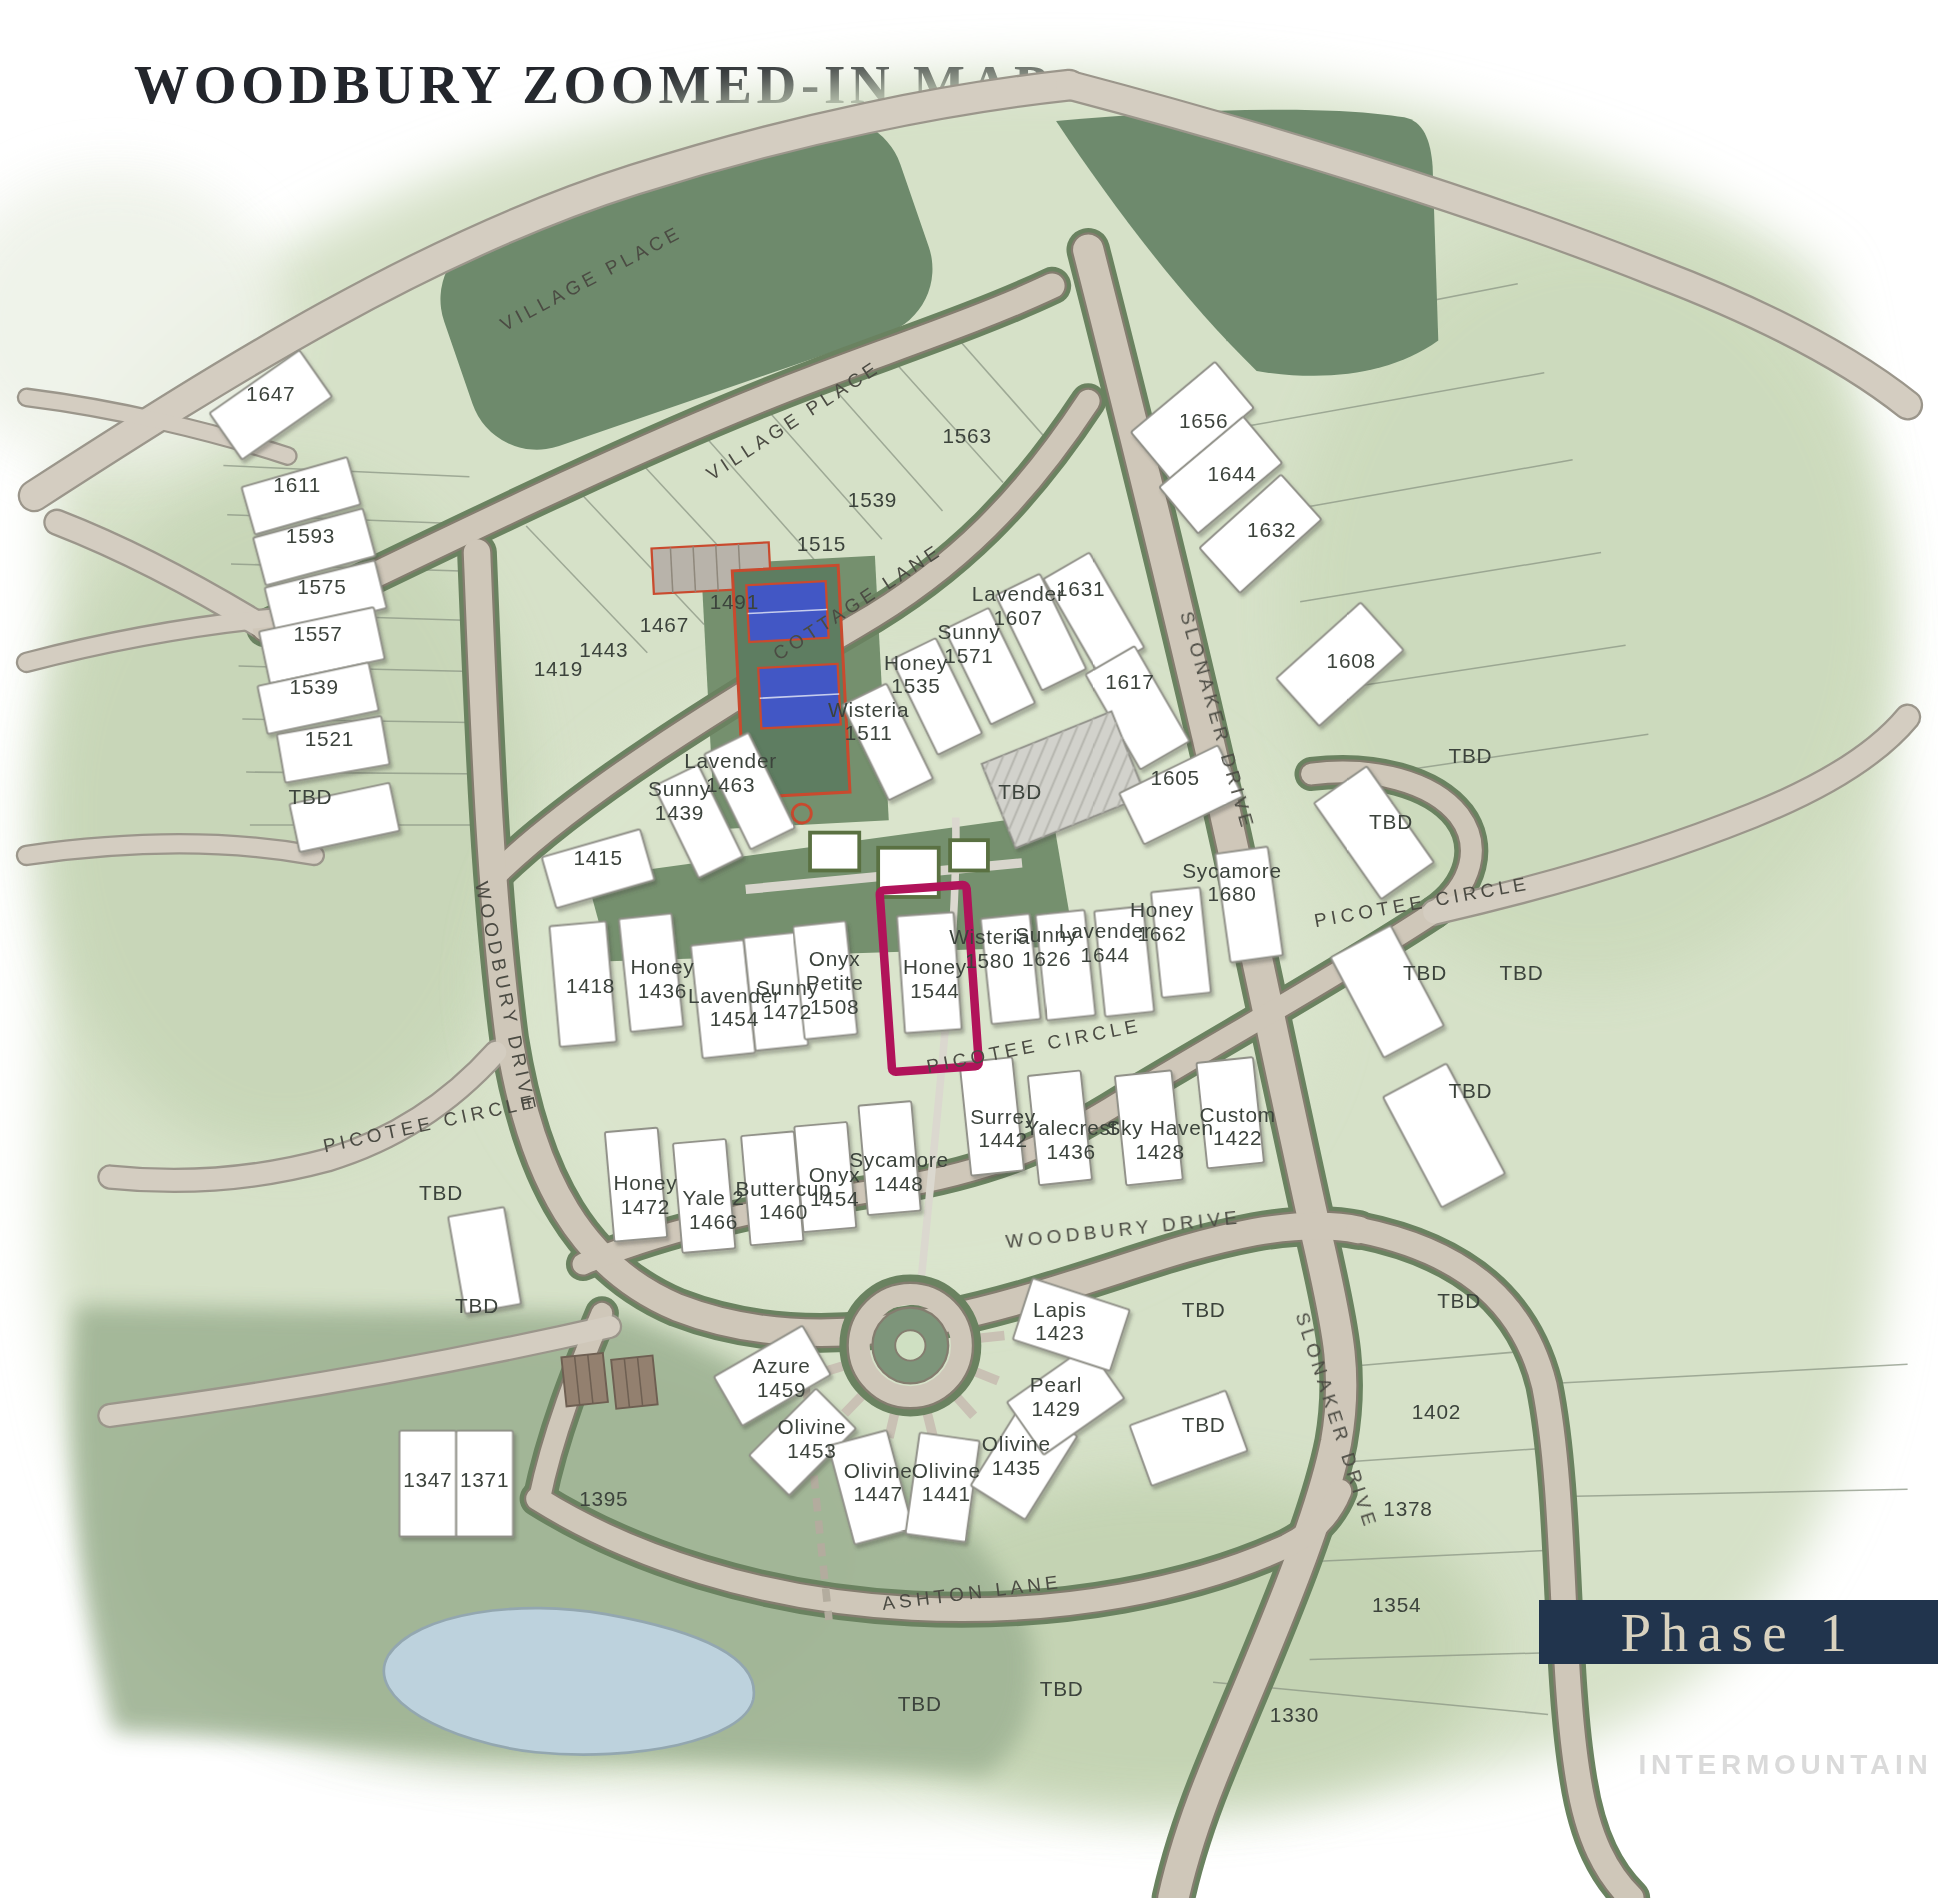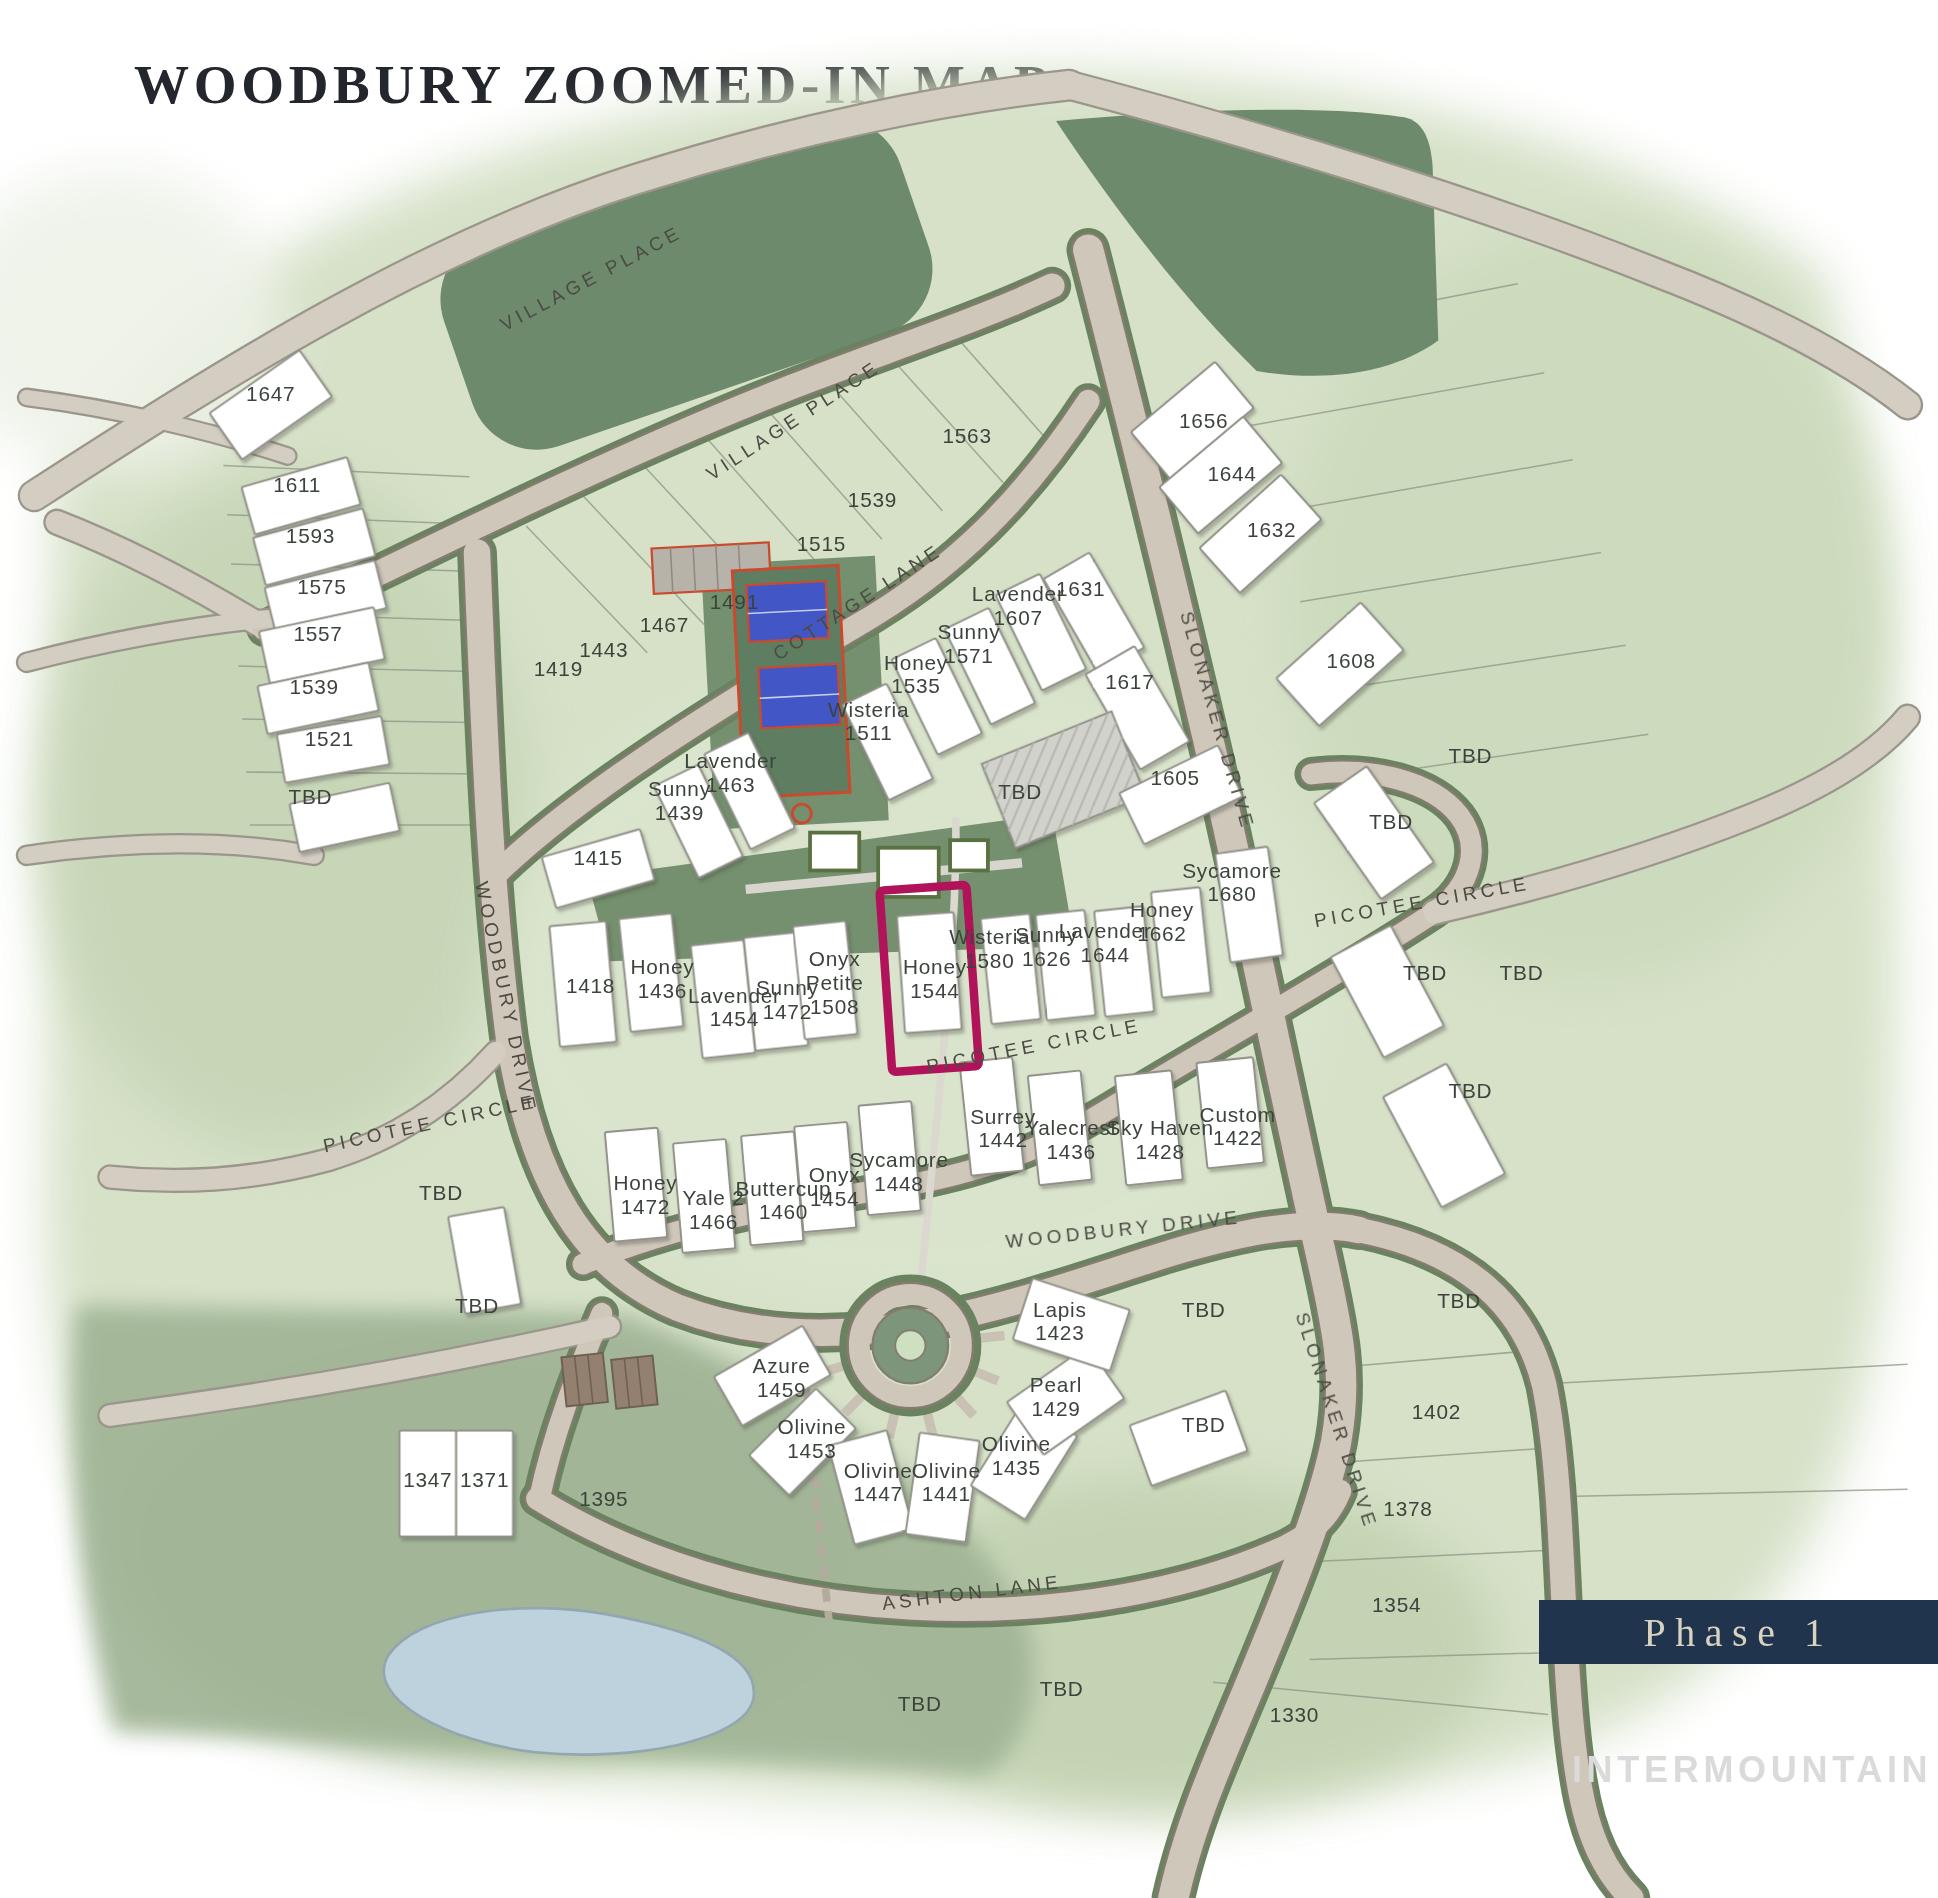--- a/index.html
+++ b/index.html
@@ -3,23 +3,23 @@
 <meta charset="utf-8">
 <style>
   html,body{margin:0;padding:0;background:#ffffff;font-family:"Liberation Sans",sans-serif;}
   .canvas{position:relative;width:1938px;height:1898px;background:#ffffff;overflow:hidden;}
   .page-title{position:absolute;left:134px;top:53px;margin:0;
     font-family:"Liberation Serif",serif;font-weight:600;font-size:55px;
     letter-spacing:4.7px;color:#23262c;white-space:nowrap;}
   svg.map{position:absolute;left:0;top:0;width:1938px;height:1898px;}
   .phase-badge{position:absolute;left:1539px;top:1600px;width:399px;height:64px;
     background:#21344d;color:#d9d2bf;display:flex;align-items:center;justify-content:center;
-    font-family:"Liberation Serif",serif;font-size:40px;letter-spacing:9.5px;}
+    font-family:"Liberation Serif",serif;font-size:55px;letter-spacing:9.5px;}
   .watermark{position:absolute;right:5.7px;top:1749px;color:#dadada;font-weight:bold;
-    font-size:36px;letter-spacing:4.7px;}
+    font-size:28px;letter-spacing:4.7px;}
   text.lot-text{font-size:11px;fill:#3c433c;text-anchor:middle;letter-spacing:.4px;
     font-family:"Liberation Sans",sans-serif;}
   text.street-text{font-size:10px;fill:#4b4b43;text-anchor:middle;letter-spacing:2.3px;
     font-family:"Liberation Sans",sans-serif;}
   .bldg{fill:#ffffff;stroke:#8f8f87;stroke-width:1;}
 </style>
 </head>
 <body>
 
 <div class="canvas">

